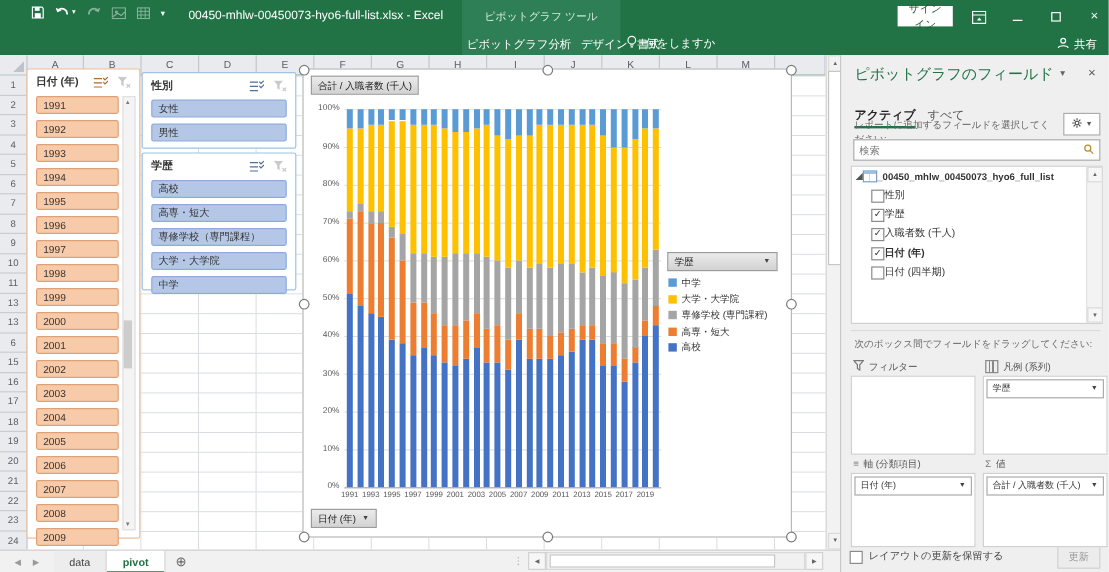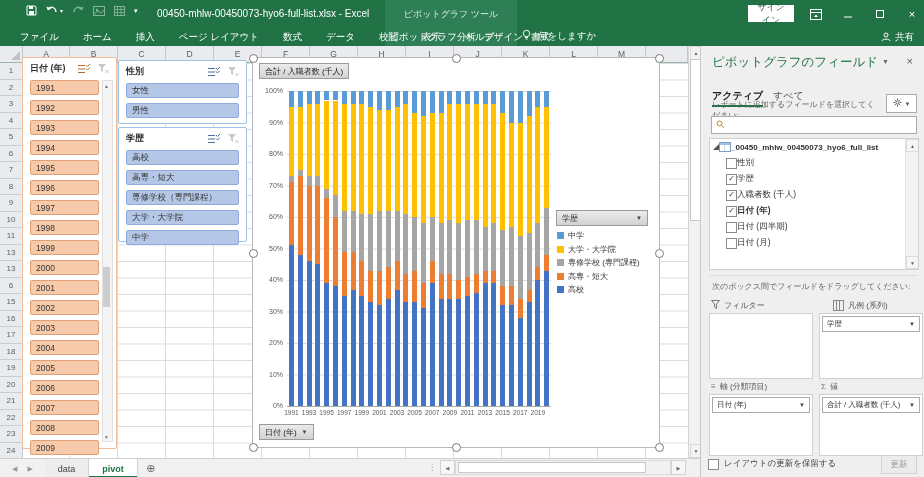--- a/index.html
+++ b/index.html
@@ -167,31 +167,20 @@
           <path d="M1 8 H9" stroke="#fff"></path>
         </svg>
       </span>
     <span class="wb">
         <svg width="10" height="10" viewBox="0 0 10 10">
           <rect x="1.5" y="1.5" width="7" height="7" fill="none" stroke="#fff"></rect>
         </svg>
       </span>
     <span class="wb">×</span>
   </div>
-  <div class="tabs" id="ribbon-tabs">
-      <div class="rtab">ファイル</div>
-      <div class="rtab">ホーム</div>
-      <div class="rtab">挿入</div>
-      <div class="rtab">ページ レイアウト</div>
-      <div class="rtab">数式</div>
-      <div class="rtab">データ</div>
-      <div class="rtab">校閲</div>
-      <div class="rtab">表示</div>
-      <div class="rtab">ヘルプ</div>
-    </div>
   <div class="ctxtabs" id="ctx-tabs">
       <div class="rtab">ピボットグラフ分析</div>
       <div class="rtab">デザイン</div>
       <div class="rtab">書式</div>
     </div>
   <div class="tellme">
     <span><svg width="11" height="12" viewBox="0 0 11 12">
           <circle cx="5.5" cy="4.5" r="3.2" fill="none" stroke="#fff"></circle>
           <path d="M4 8.5 H7 M4.5 10 H6.5" stroke="#fff"></path>
         </svg></span>
@@ -608,20 +597,21 @@
   <div class="gearbox">
     <span><svg width="9" height="9" viewBox="0 0 9 9">
           <g stroke="#555" fill="none">
             <circle cx="4.5" cy="4.5" r="1.6"></circle>
             <path d="M4.5 0.5 V2 M4.5 7 V8.5 M0.5 4.5 H2 M7 4.5 H8.5 M1.7 1.7 L2.8 2.8 M6.2 6.2 L7.3 7.3 M7.3 1.7 L6.2 2.8 M2.8 6.2 L1.7 7.3"></path>
           </g>
         </svg></span>
     <span style="font-size:6px">▼</span>
   </div>
   <div class="searchbox">
+    <input placeholder="検索" style="">
     <span style="padding:0 4px"><svg width="9" height="9" viewBox="0 0 9 9">
           <circle cx="3.5" cy="3.5" r="2.5" fill="none" stroke="#b58b2a"></circle>
           <path d="M5.5 5.5 L8 8" stroke="#b58b2a"></path>
         </svg></span>
   </div>
   <div class="fieldlist" id="field-list">
       <div class="fl-row table">
         <span class="tri"></span>
         <span class="tblico"></span>
         <span>_00450_mhlw_00450073_hyo6_full_list</span>
@@ -639,40 +629,36 @@
         <span>入職者数 (千人)</span>
       </div>
       <div class="fl-row field">
         <span class="cb">✓</span>
         <span style="font-weight: bold;">日付 (年)</span>
       </div>
       <div class="fl-row field">
         <span class="cb"></span>
         <span>日付 (四半期)</span>
       </div>
-      <div class="fl-row field">
-        <span class="cb"></span>
-        <span>日付 (月)</span>
-      </div>
       <div class="fl-scroll">
       <span class="fl-btn" style="top:0">▲</span>
       <span class="fl-btn" style="bottom:0">▼</span>
     </div>
   </div>
   <div class="divider"></div>
   <div class="dragtext">次のボックス間でフィールドをドラッグしてください:</div>
 
   <div class="zonehead" style="left:10px;top:253px">
     <span><svg width="9" height="9" viewBox="0 0 9 9">
           <path d="M0.5 0.5 H8.5 L5.5 4 V8.5 L3.5 7 V4 Z" fill="none" stroke="#777"></path>
         </svg></span>
     <span>フィルター</span>
   </div>
   <div class="zonebox" id="zone-filters" style="left:8px;top:267px;height:60px"></div>
-  <div class="zonehead" style="left:132px;top:253px">
+  <div class="zonehead" style="left:120px;top:253px">
     <span class="colico"></span>
     <span>凡例 (系列)</span>
   </div>
   <div class="zonebox" id="zone-legend" style="left:118px;top:267px;height:60px">
       <div class="zitem">
         <span>学歴</span>
         <span class="car">▼</span>
       </div>
     </div>
   <div class="zonehead" style="left:10px;top:334px">

